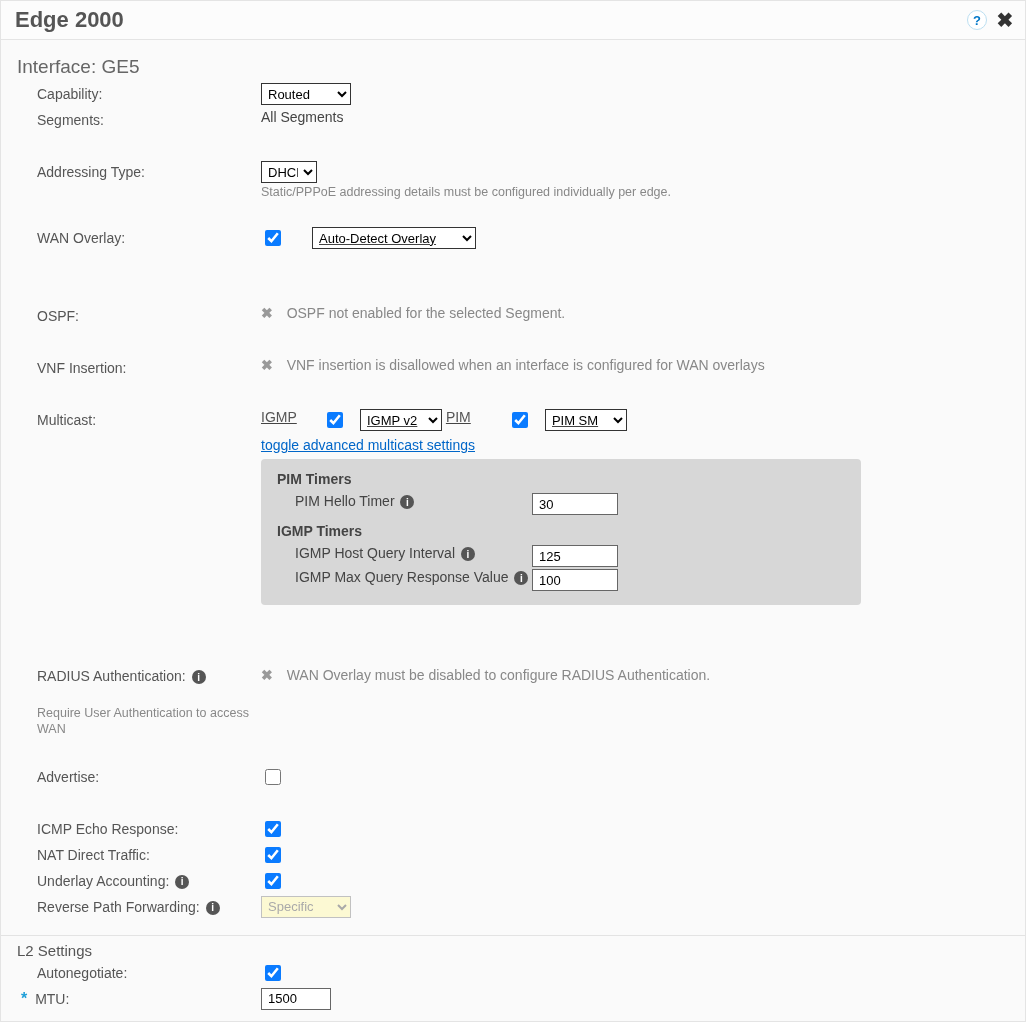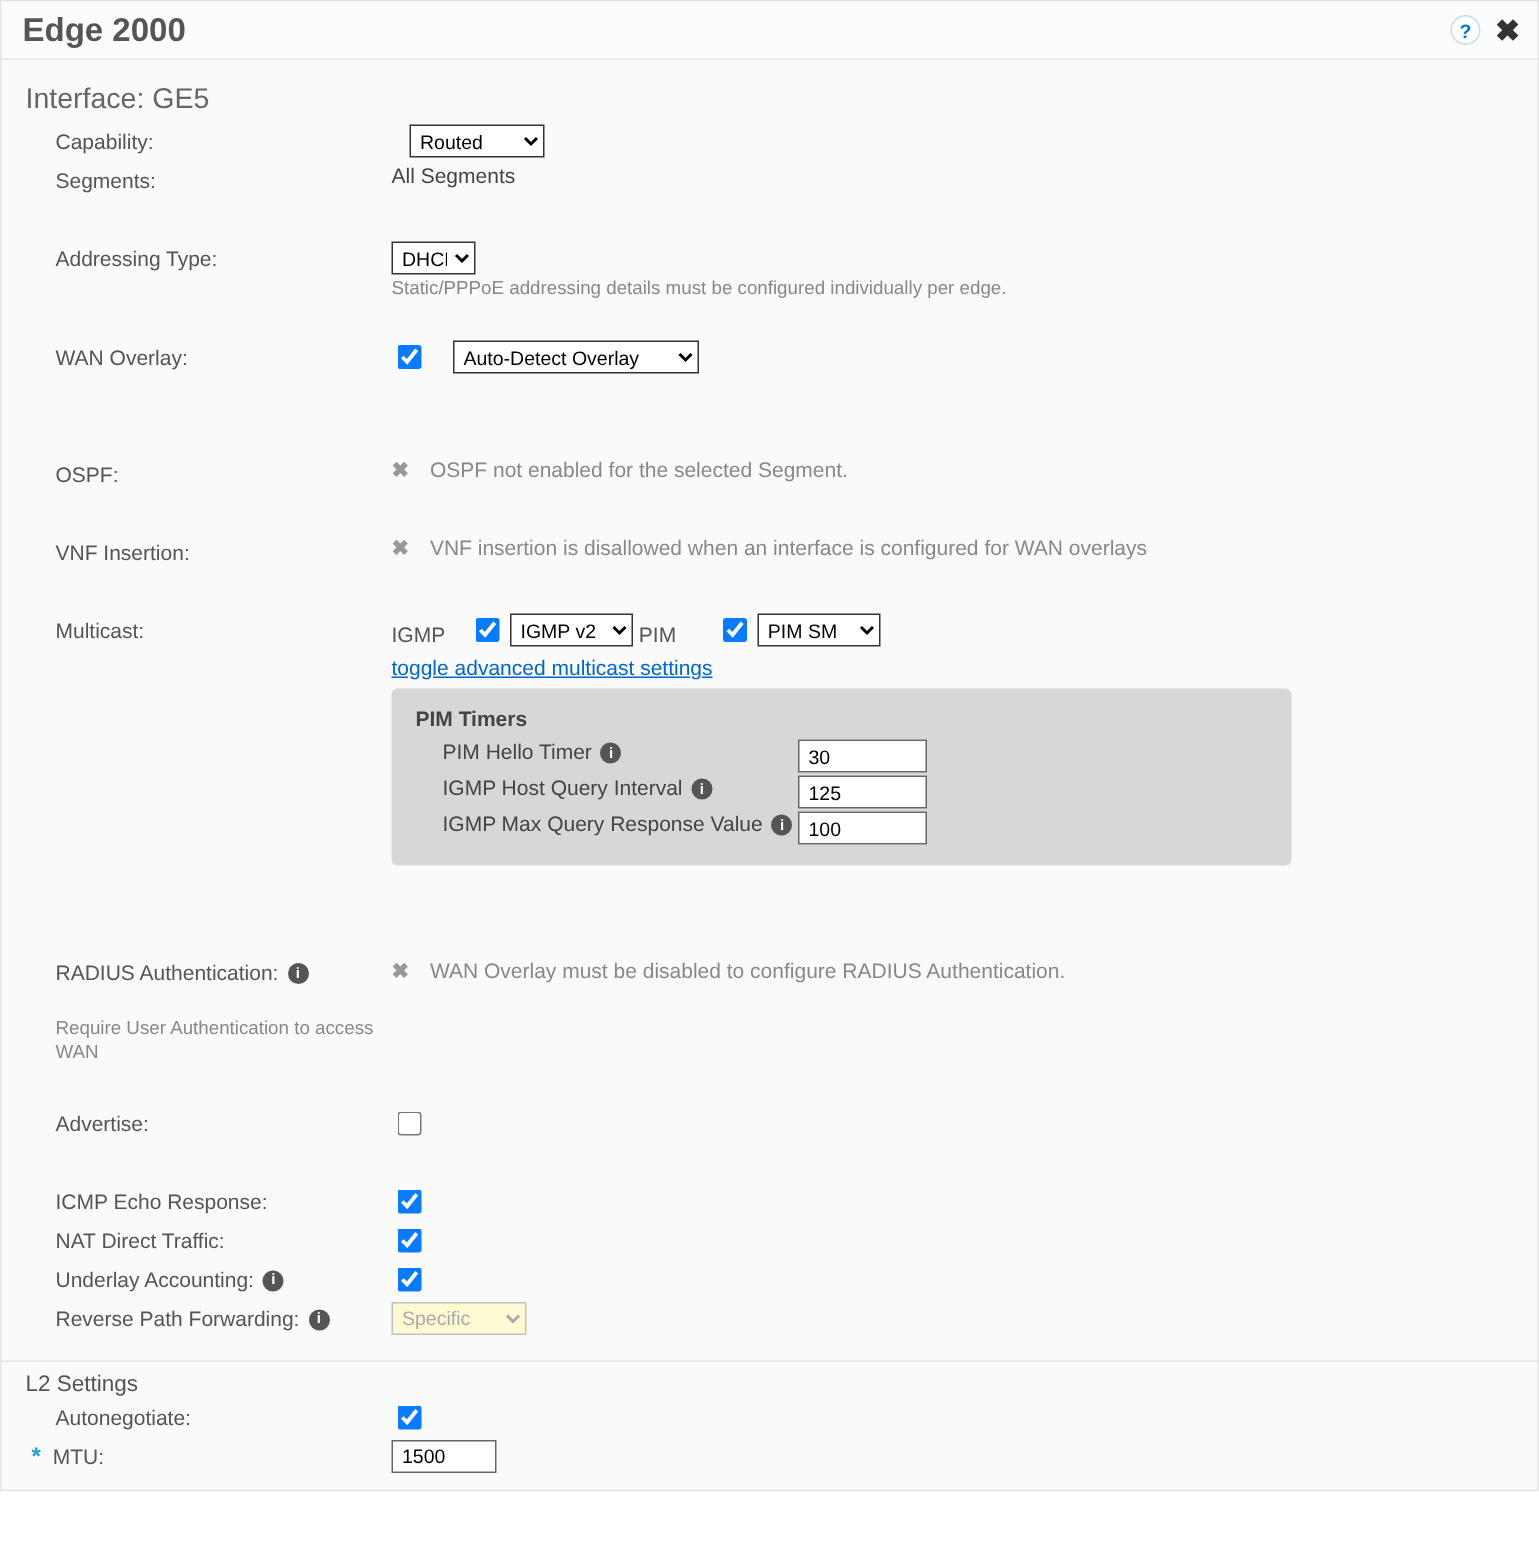--- a/index.html
+++ b/index.html
@@ -15,21 +15,21 @@
   .row{display:flex;align-items:flex-start;min-height:26px;padding:1px 0;}
   .row.spacer{height:12px;}
   .lab{flex:0 0 244px;padding-left:20px;color:#555;line-height:22px;}
   .val{flex:1;}
   .subnote{font-size:12.5px;color:#888;margin-top:2px;}
   .sublabel{font-size:12.5px;color:#888;padding-left:20px;max-width:220px;line-height:1.3;}
   input[type=checkbox]{width:16px;height:16px;accent-color:#0a7bff;vertical-align:middle;}
   select{border:1px solid #333;background:#fff;height:22px;font-size:13px;padding:0 2px;}
   select:disabled{color:#888;border-color:#aaa;background:#fef9c3;}
   input[type=text]{border:1px solid #666;height:22px;padding:0 6px;font-size:13px;}
-  .inline{display:inline-flex;align-items:flex-end;gap:4px;}
+  .inline{display:inline-flex;align-items:flex-start;gap:14px;text-decoration:underline;}
   .mini-lab{display:inline-block;width:48px;color:#555;}
   .link{color:#0066c8;text-decoration:underline;cursor:pointer;font-size:14px;}
   .muted-icon{color:#999;font-weight:700;margin-right:10px;}
   .muted-text{color:#888;}
   .info-ico{display:inline-flex;width:14px;height:14px;border-radius:50%;background:#555;color:#fff;font-size:10px;font-weight:700;align-items:center;justify-content:center;margin-left:2px;vertical-align:middle;cursor:pointer;}
   .adv-box{background:#d7d7d7;border-radius:4px;margin:6px 0 8px 0;padding:12px 16px;max-width:600px;}
   .adv-head{font-weight:600;color:#444;margin-bottom:6px;}
   .adv-row{display:flex;align-items:flex-start;margin:2px 0;}
   .adv-row .al{flex:0 0 255px;padding-left:18px;color:#444;}
   .adv-row input[type=text]{width:86px;}
@@ -48,21 +48,21 @@
     </div>
   </div>
 
   <div class="body">
     <div class="section-title">Interface: GE5</div>
 
 
     <div class="row">
       <div class="lab">Capability:</div>
       <div class="val">
-        <select style="width:90px;margin-left:12px;">
+        <select style="width:90px;">
           <option>Routed</option>
         </select>
       </div>
     </div>
 
     <div class="row">
       <div class="lab">Segments:</div>
       <div class="val"><span>All Segments</span></div>
     </div>
 
@@ -134,20 +134,21 @@
 
         <div class="adv-box">
           <div class="adv-head">PIM Timers</div>
           <div class="adv-row">
             <div class="al">
               <span>PIM Hello Timer</span>
               <span class="info-ico">i</span>
             </div>
             <input type="text" value="30" style="">
           </div>
+          <div class="adv-head" style="margin-top:8px;">IGMP Timers</div>
           <div class="adv-row">
             <div class="al">
               <span>IGMP Host Query Interval</span>
               <span class="info-ico">i</span>
             </div>
             <input type="text" value="125" style="">
           </div>
           <div class="adv-row">
             <div class="al">
               <span>IGMP Max Query Response Value</span>

